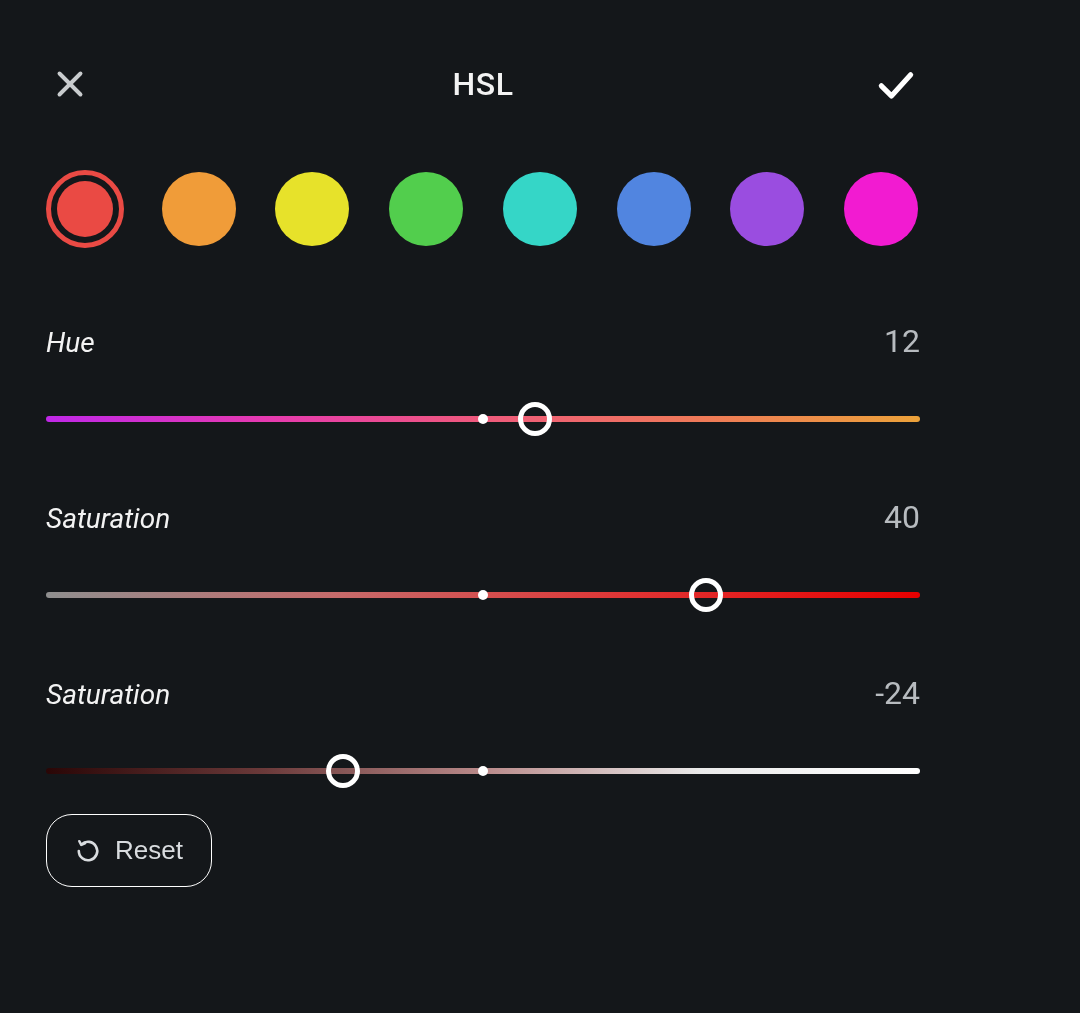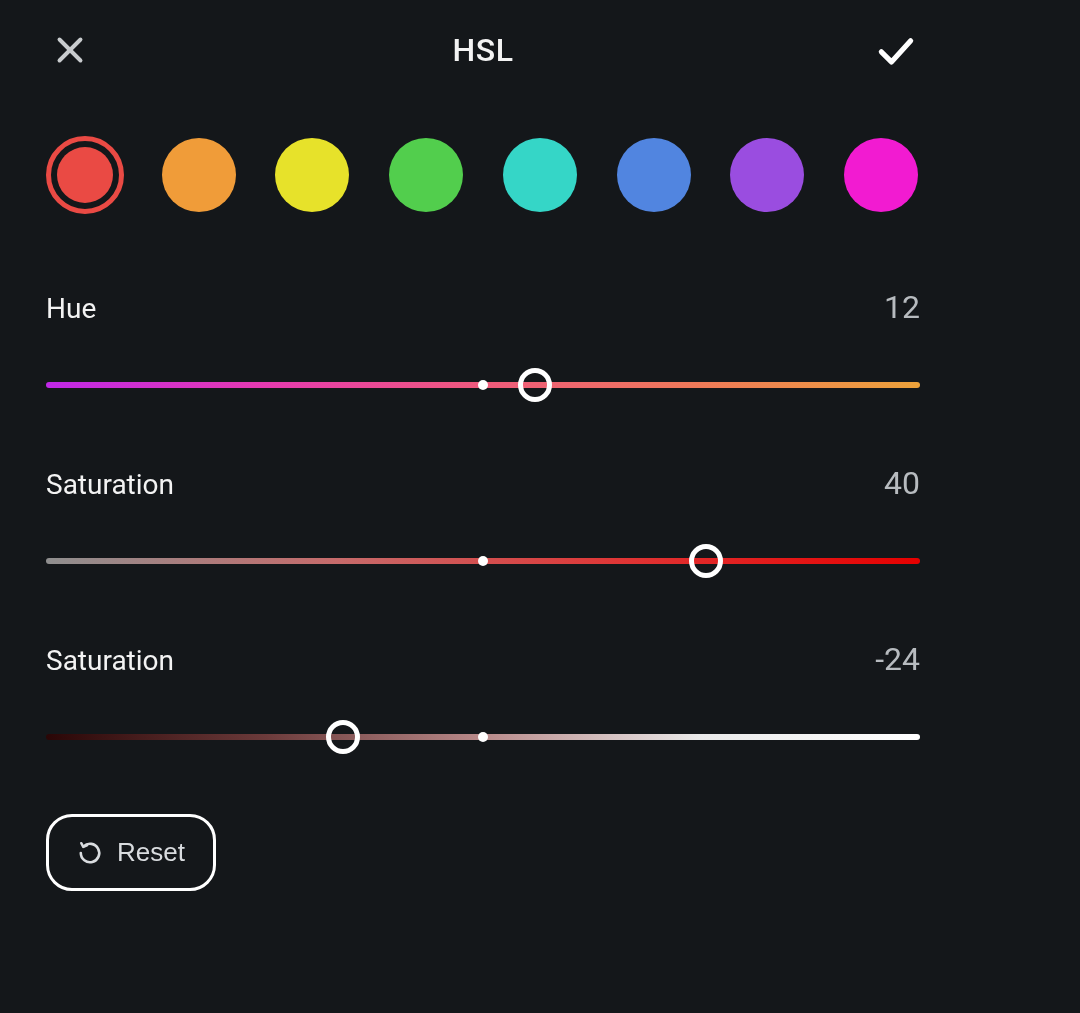--- a/index.html
+++ b/index.html
@@ -8,21 +8,21 @@
     background: #14171a;
     font-family: -apple-system, BlinkMacSystemFont, "Segoe UI", Roboto, Helvetica, Arial, sans-serif;
     color: #fff;
     width: 1080px;
     height: 1013px;
     overflow: hidden;
   }
   .panel {
     width: 966px;
     height: 1013px;
-    padding: 20px 46px 0 46px;
+    padding: 54px 46px 0 46px;
     position: relative;
   }
   .header {
     display: flex;
     align-items: center;
     justify-content: space-between;
     height: 60px;
   }
   .title {
     flex: 1;
@@ -65,21 +65,21 @@
     border: 5px solid var(--sel);
     background: #14171a;
   }
 
   .sliders { margin-top: 74px; }
   .slider-block { margin-bottom: 62px; }
   .slider-head {
     display:flex; justify-content:space-between; align-items:baseline;
     margin-bottom: 42px;
   }
-  .slider-label { font-size: 28px; color:#f3f3f3; }
+  .slider-label { font-size: 28px; color:#f3f3f3;font-style:italic; }
   .slider-value { font-size: 32px; color:#b7bbbf; }
 
   .track-wrap { position:relative; height: 34px; }
   .track {
     position:absolute; left:0; right:0; top: 50%; transform: translateY(-50%);
     height: 6px; border-radius: 3px;
   }
   .track.hue  { background: linear-gradient(90deg, #c028e8, #e63ab0, #ef5a7c, #ef7a58, #eca23a); }
   .track.sat  { background: linear-gradient(90deg, #8f8f8f, #c76b6b, #e03434, #e60000); }
   .track.bri  { background: linear-gradient(90deg, #2a0606, #6b3a3a, #b98a8a, #eaeaea, #ffffff); }
@@ -97,21 +97,21 @@
     transform: translate(-50%,-50%);
     cursor: grab;
   }
 
   .reset-btn {
     position:absolute;
     left: 46px;
     top: 814px;
     display:flex; align-items:center; gap: 14px;
     padding: 20px 28px;
-    border: 3px solid #ffffff;
+    border: 1px solid #ffffff;
     border-radius: 26px;
     color:#d9dcdf;
     font-size: 26px;
     cursor:pointer;
     background: transparent;
   }
   .reset-btn svg { display:block; }
 </style>
 </head>
 <body>

